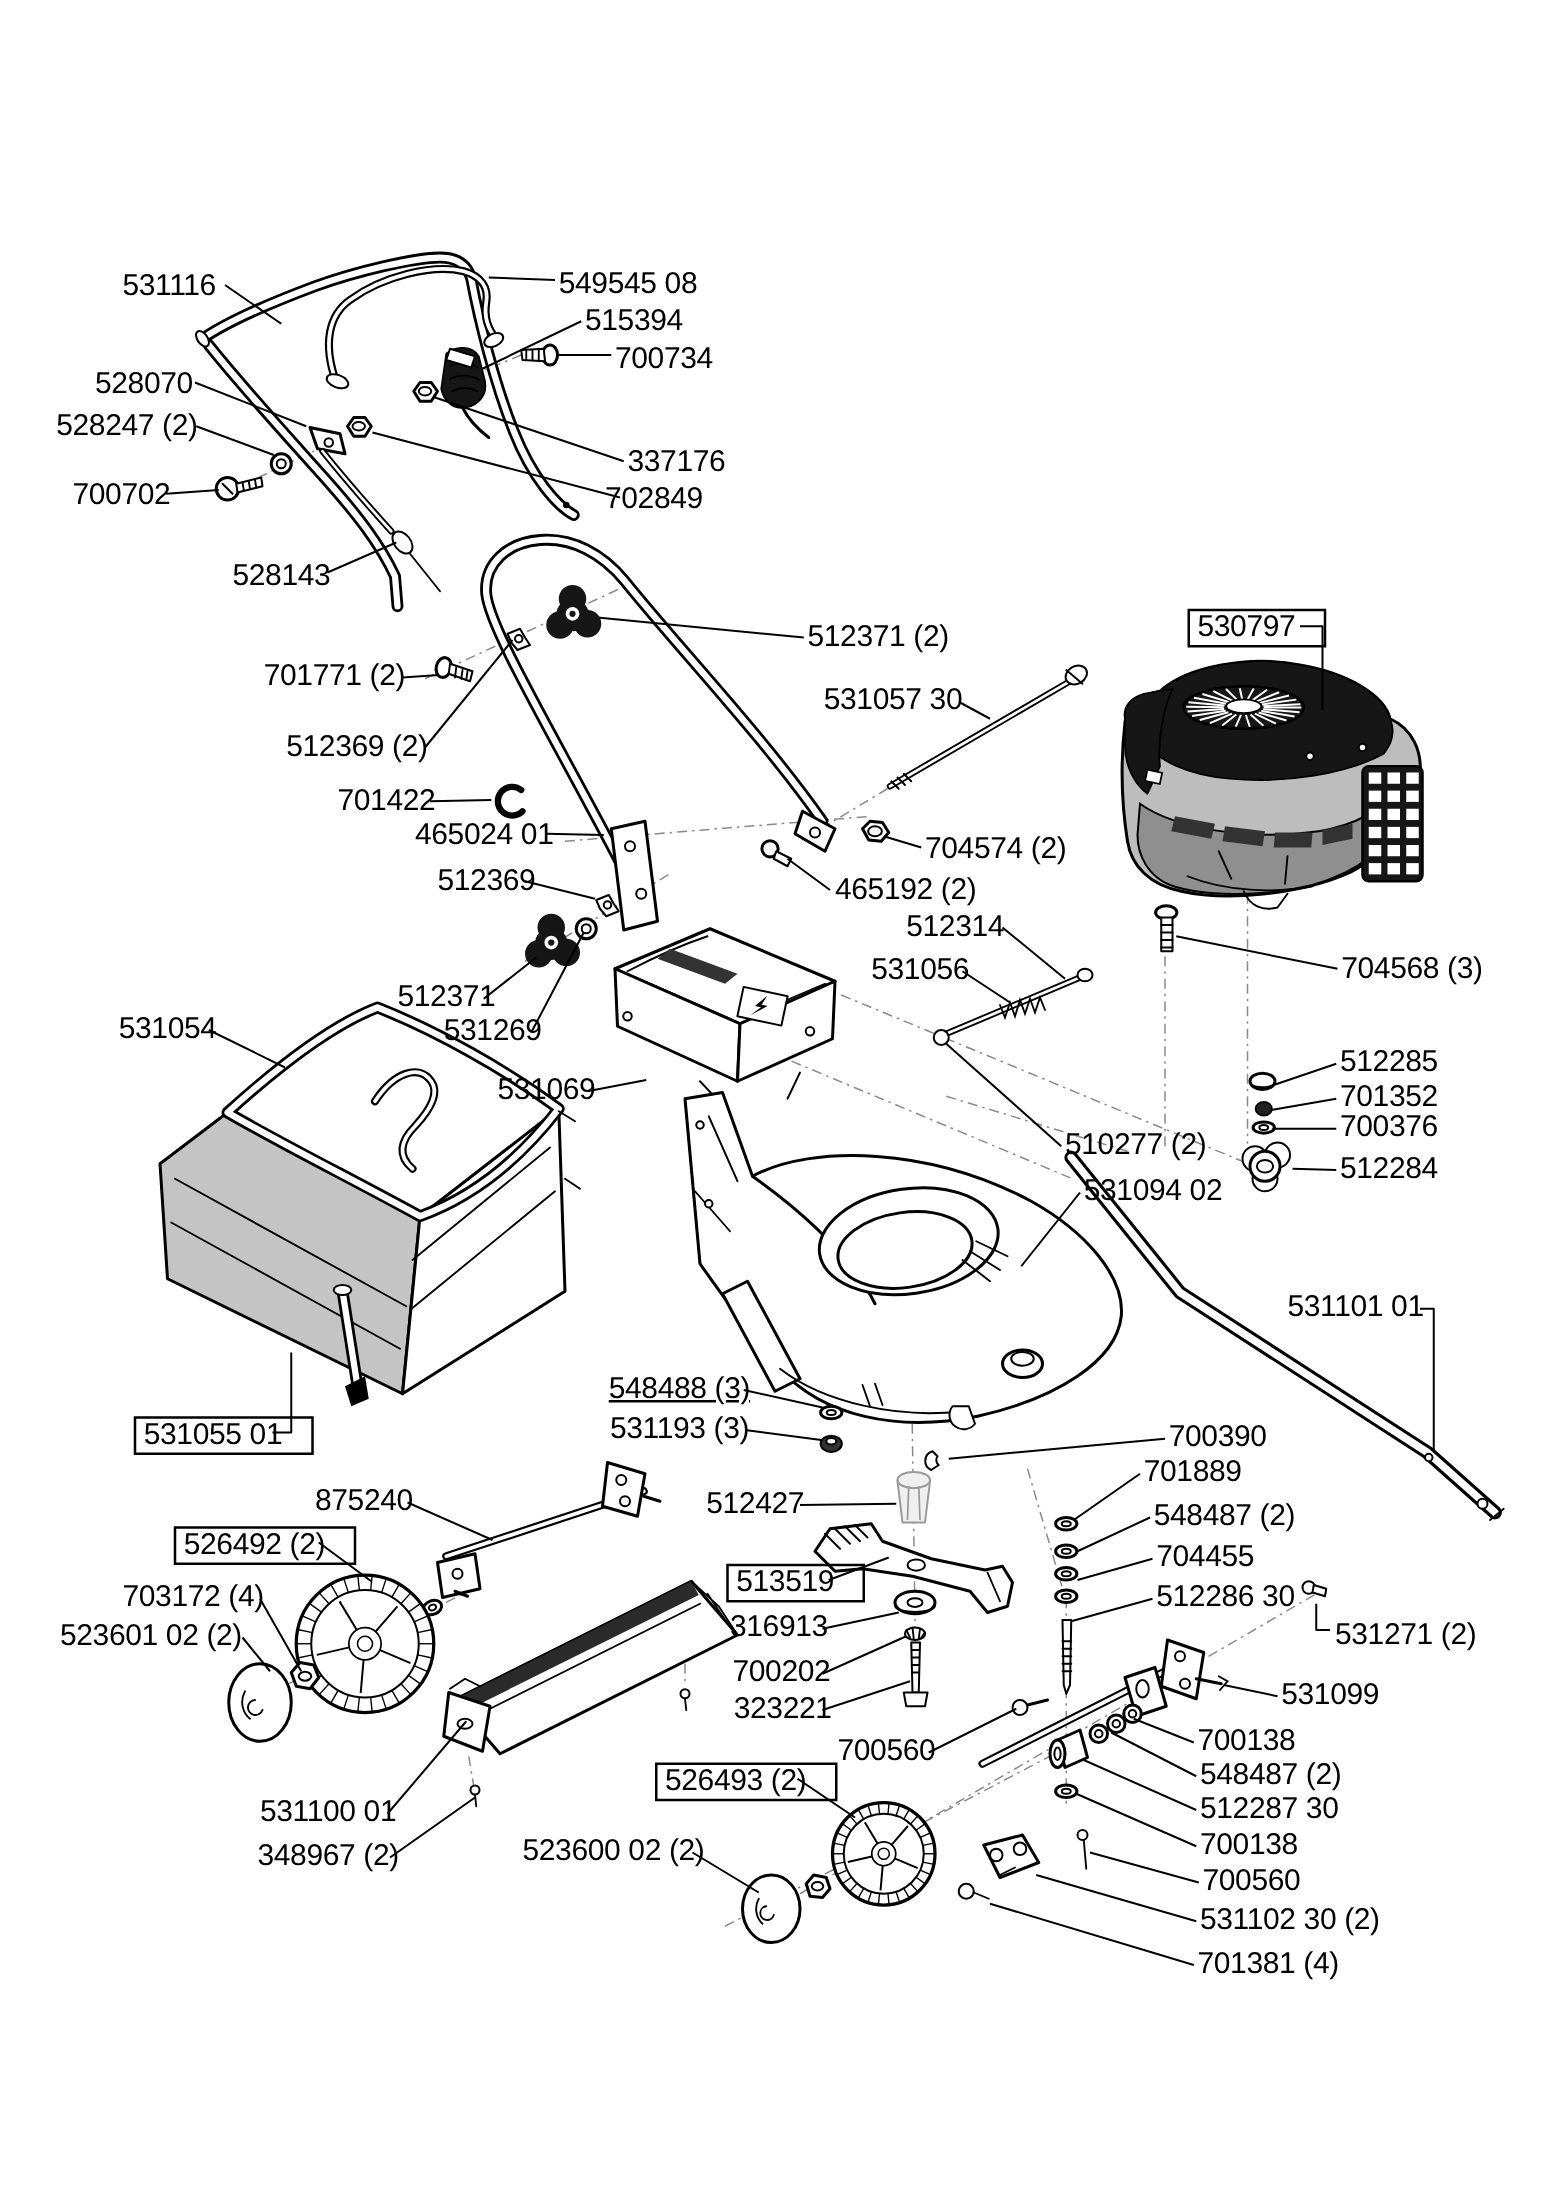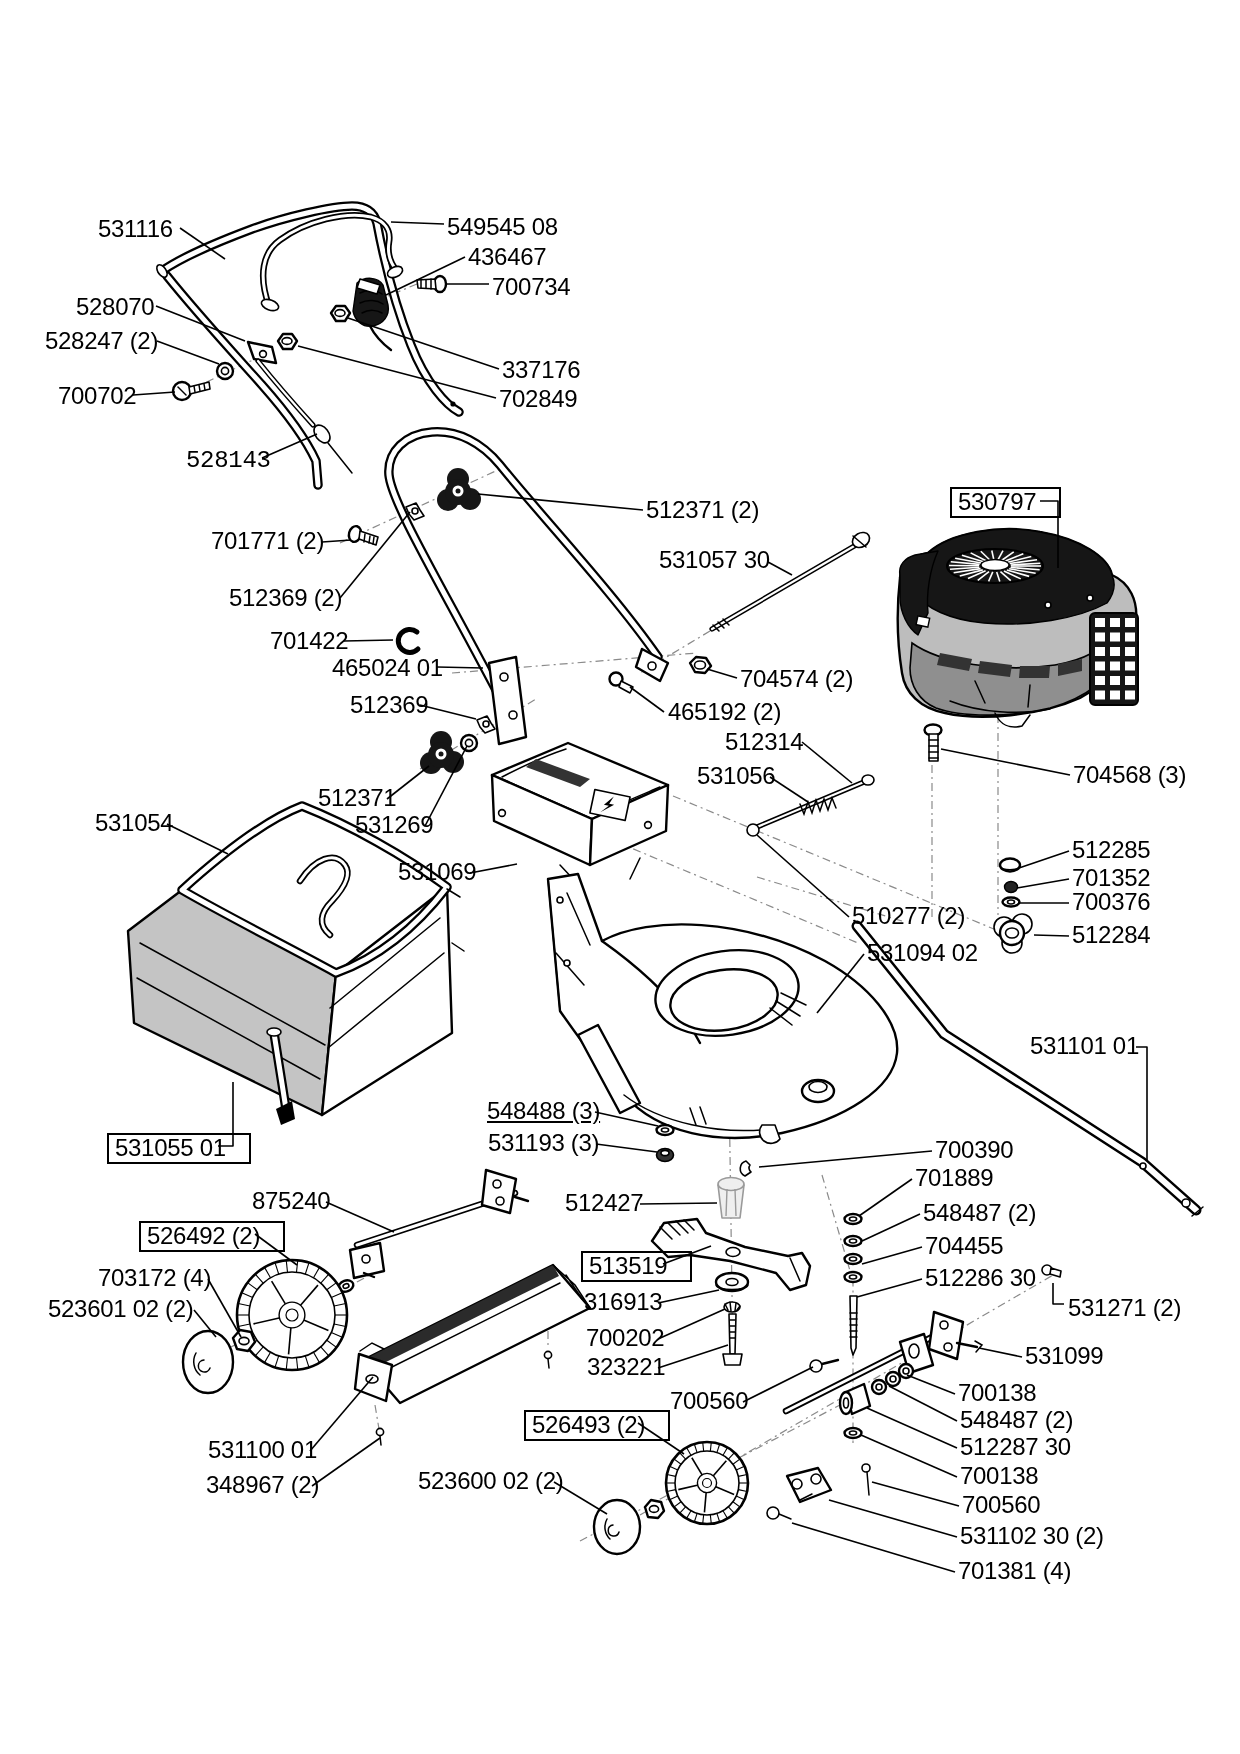--- a/index.html
+++ b/index.html
@@ -585,28 +585,28 @@
         <polyline points="554,1469 607,1501" class="leader"></polyline>
         <polyline points="959,1493 872,1469" class="leader"></polyline>
         <polyline points="957,1524 829,1487" class="leader"></polyline>
         <polyline points="955,1559 792,1510" class="leader"></polyline>
       </g>
 </svg>
 
 <div id="callout-layer">
       <div class="callout" style="left: 98px; top: 204px;">531116</div>
       <div class="callout" style="left: 447px; top: 202px;">549545 08</div>
-      <div class="callout" style="left: 468px; top: 232px;">436467</div>
+      <div class="callout" style="left: 468px; top: 232px;">515394</div>
       <div class="callout" style="left: 492px; top: 262px;">700734</div>
       <div class="callout" style="left: 76px; top: 282px;">528070</div>
       <div class="callout" style="left: 45px; top: 316px;">528247 (2)</div>
       <div class="callout" style="left: 58px; top: 371px;">700702</div>
       <div class="callout" style="left: 502px; top: 345px;">337176</div>
-      <div class="callout" style="left: 499px; top: 374px;">702849</div>
-      <div class="callout" style="left: 186px; top: 436px; font-family: Liberation Mono, monospace;">528143</div>
+      <div class="callout" style="left: 484px; top: 374px;">702849</div>
+      <div class="callout" style="left: 186px; top: 436px;">528143</div>
       <div class="callout" style="left: 646px; top: 485px;">512371 (2)</div>
       <div class="callout" style="left: 659px; top: 535px;">531057 30</div>
       <div class="callout boxed" style="left: 950px; top: 474px;">530797</div>
       <div class="callout" style="left: 211px; top: 516px;">701771 (2)</div>
       <div class="callout" style="left: 229px; top: 573px;">512369 (2)</div>
       <div class="callout" style="left: 270px; top: 616px;">701422</div>
       <div class="callout" style="left: 332px; top: 643px;">465024 01</div>
       <div class="callout" style="left: 740px; top: 654px;">704574 (2)</div>
       <div class="callout" style="left: 668px; top: 687px;">465192 (2)</div>
       <div class="callout" style="left: 350px; top: 680px;">512369</div>

